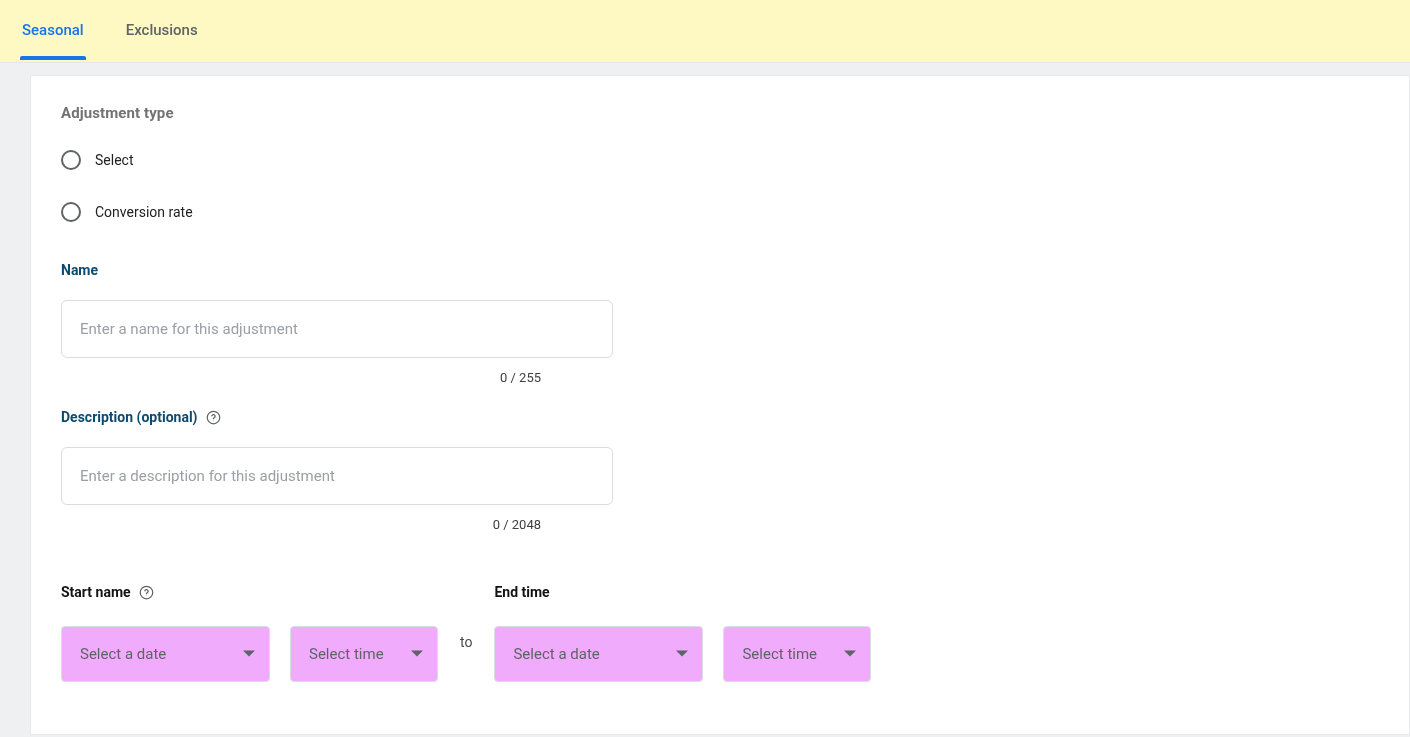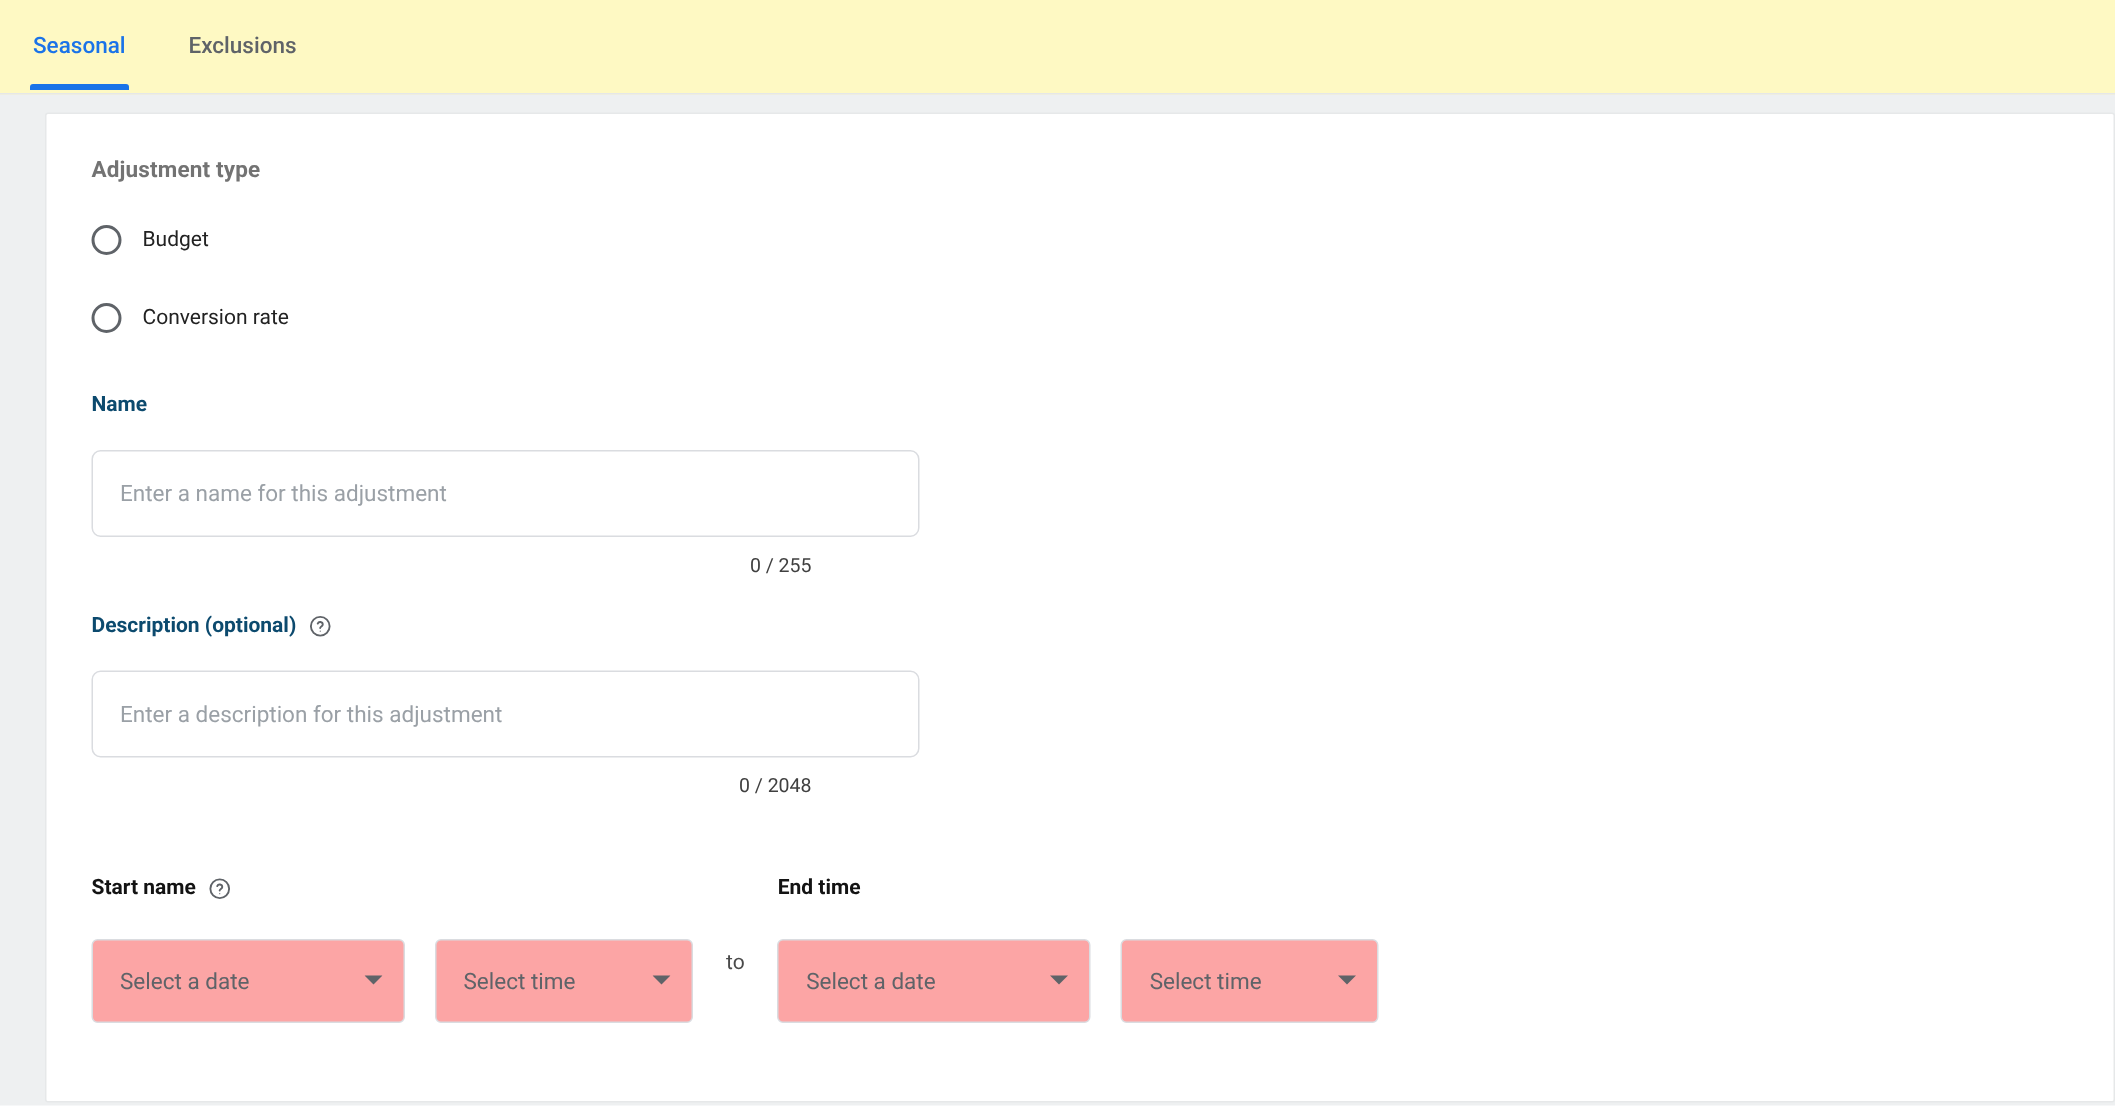--- a/index.html
+++ b/index.html
@@ -166,25 +166,25 @@
     .select-box {
       height: 56px;
       border: 1px solid #dadce0;
       border-radius: 4px;
       display: flex;
       align-items: center;
       justify-content: space-between;
       padding: 0 14px 0 18px;
       font-size: 15px;
       color: #5f6368;
-      background: #fca5a5;
+      background: #f0abfc;
       cursor: pointer;
     }
     .select-date { width: 209px; margin-right: 20px; }
-    .select-time { width: 172px; align-items: center; }
+    .select-time { width: 148px; align-items: center; }
     .caret {
       color: #5f6368;
       display: inline-flex;
     }
     .to-label {
       font-size: 14px;
       color: #4a4a4a;
       margin: 50px 22px 0 22px;
       align-self: flex-start;
     }
@@ -202,21 +202,21 @@
 </div>
 
 <div class="content-card">
   <div class="two-col">
     <div class="right-col">
 
       <div class="section-title">Adjustment type</div>
 
       <div class="radio-row">
         <span class="radio-circle"></span>
-        <span class="radio-label">Budget</span>
+        <span class="radio-label">Select</span>
       </div>
 
       <div class="radio-row">
         <span class="radio-circle"></span>
         <span class="radio-label">Conversion rate</span>
       </div>
 
       <div class="block">
         <div class="field-label">Name</div>
         <input type="text" class="text-input" placeholder="Enter a name for this adjustment" style="">

